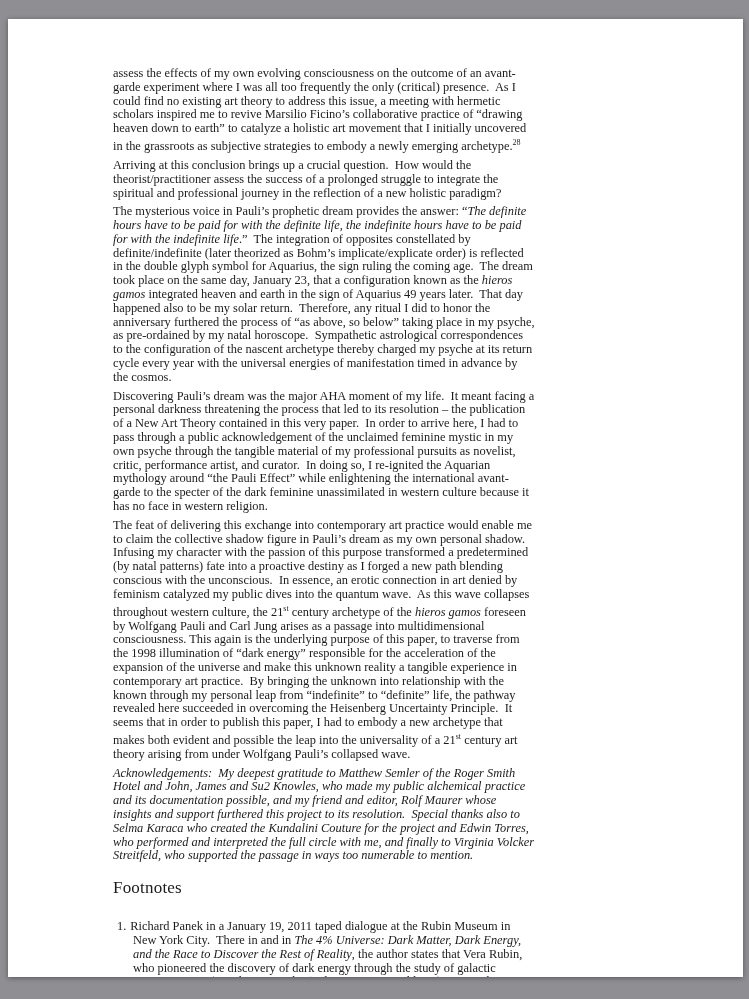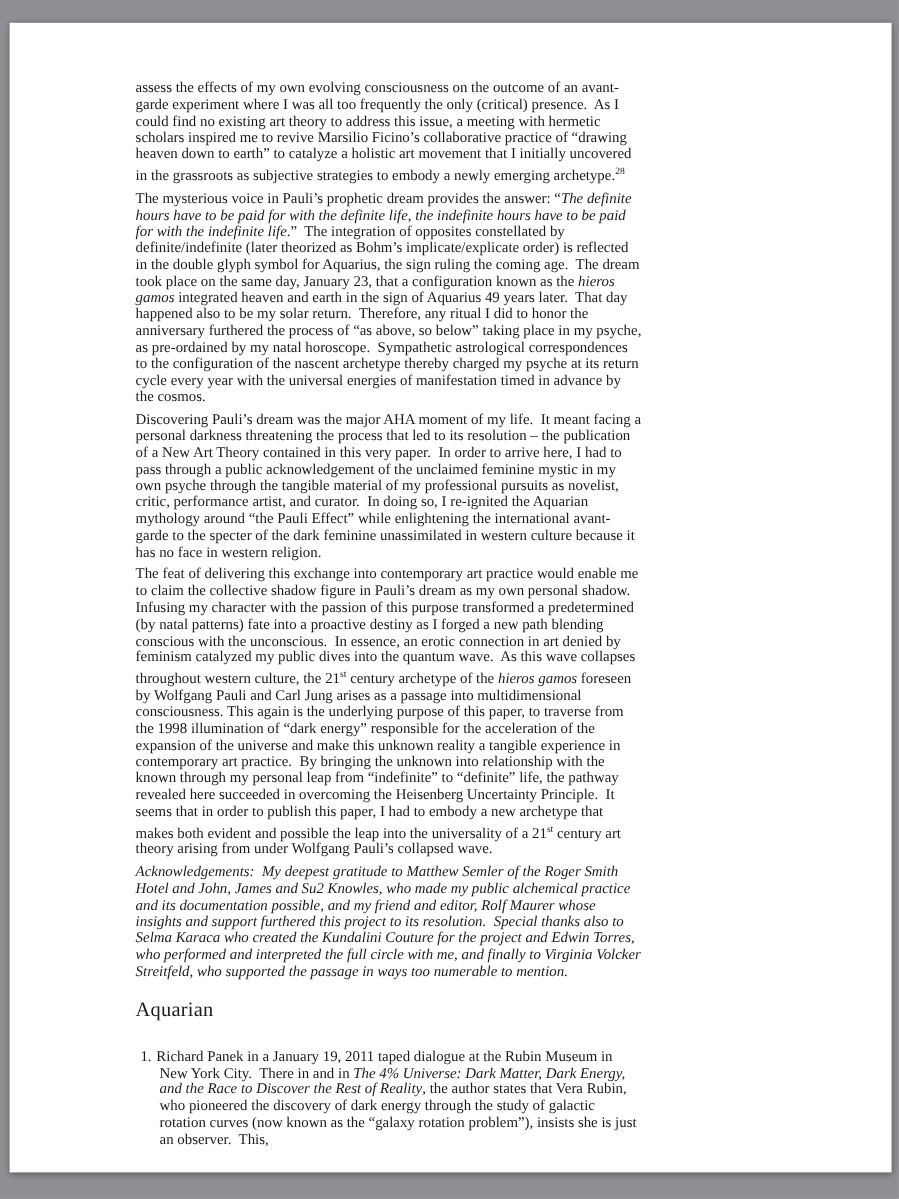--- a/index.html
+++ b/index.html
@@ -62,20 +62,21 @@
   }
   .footnote em { font-style: italic; margin-top: 10px; }
   .fn-num { padding-right: 4px; }
 </style>
 </head>
 <body>
 
 <div class="viewer">
   <div class="paper">
     <p class="para"><span>assess the effects of my own evolving consciousness on the outcome of an avant-garde experiment where I was all too frequently the only (critical) presence.  As I could find no existing art theory to address this issue, a meeting with hermetic scholars inspired me to revive Marsilio Ficino’s collaborative practice of “drawing heaven down to earth” to catalyze a holistic art movement that I initially uncovered in the grassroots as subjective strategies to embody a newly emerging archetype.</span><sup>28</sup></p>
+    <p class="para"><span>Arriving at this conclusion brings up a crucial question.  How would the theorist/practitioner assess the success of a prolonged struggle to integrate the spiritual and professional journey in the reflection of a new holistic paradigm?</span></p>
     <p class="para"><span>The mysterious voice in Pauli’s prophetic dream provides the answer: “</span><em>The definite hours have to be paid for with the definite life, the indefinite hours have to be paid for with the indefinite life</em><span>.”  The integration of opposites constellated by definite/indefinite (later theorized as Bohm’s implicate/explicate order) is reflected in the double glyph symbol for Aquarius, the sign ruling the coming age.  The dream took place on the same day, January 23, that a configuration known as the </span><em>hieros gamos</em><span> integrated heaven and earth in the sign of Aquarius 49 years later.  That day happened also to be my solar return.  Therefore, any ritual I did to honor the anniversary furthered the process of “as above, so below” taking place in my psyche, as pre-ordained by my natal horoscope.  Sympathetic astrological correspondences to the configuration of the nascent archetype thereby charged my psyche at its return cycle every year with the universal energies of manifestation timed in advance by the cosmos.</span></p>
     <p class="para"><span>Discovering Pauli’s dream was the major AHA moment of my life.  It meant facing a personal darkness threatening the process that led to its resolution – the publication of a New Art Theory contained in this very paper.  In order to arrive here, I had to pass through a public acknowledgement of the unclaimed feminine mystic in my own psyche through the tangible material of my professional pursuits as novelist, critic, performance artist, and curator.  In doing so, I re-ignited the Aquarian mythology around “the Pauli Effect” while enlightening the international avant-garde to the specter of the dark feminine unassimilated in western culture because it has no face in western religion.</span></p>
     <p class="para"><span>The feat of delivering this exchange into contemporary art practice would enable me to claim the collective shadow figure in Pauli’s dream as my own personal shadow.  Infusing my character with the passion of this purpose transformed a predetermined (by natal patterns) fate into a proactive destiny as I forged a new path blending conscious with the unconscious.  In essence, an erotic connection in art denied by feminism catalyzed my public dives into the quantum wave.  As this wave collapses throughout western culture, the 21</span><sup>st</sup><span> century archetype of the </span><em>hieros gamos</em><span> foreseen by Wolfgang Pauli and Carl Jung arises as a passage into multidimensional consciousness. This again is the underlying purpose of this paper, to traverse from the 1998 illumination of “dark energy” responsible for the acceleration of the expansion of the universe and make this unknown reality a tangible experience in contemporary art practice.  By bringing the unknown into relationship with the known through my personal leap from “indefinite” to “definite” life, the pathway revealed here succeeded in overcoming the Heisenberg Uncertainty Principle.  It seems that in order to publish this paper, I had to embody a new archetype that makes both evident and possible the leap into the universality of a 21</span><sup>st</sup><span> century art theory arising from under Wolfgang Pauli’s collapsed wave.</span></p>
     <p class="para ack"><em>Acknowledgements:  My deepest gratitude to Matthew Semler of the Roger Smith Hotel and John, James and Su2 Knowles, who made my public alchemical practice and its documentation possible, and my friend and editor, Rolf Maurer whose insights and support furthered this project to its resolution.  Special thanks also to Selma Karaca who created the Kundalini Couture for the project and Edwin Torres, who performed and interpreted the full circle with me, and finally to Virginia Volcker Streitfeld, who supported the passage in ways too numerable to mention.</em></p>
-    <h2 class="footnotes-heading">Aquarian</h2>
+    <h2 class="footnotes-heading">Footnotes</h2>
     <div class="footnote"><span class="fn-num">1.</span><span><span>Richard Panek in a January 19, 2011 taped dialogue at the Rubin Museum in New York City.  There in and in </span><em>The 4% Universe: Dark Matter, Dark Energy, and the Race to Discover the Rest of Reality</em><span>, the author states that Vera Rubin, who pioneered the discovery of dark energy through the study of galactic rotation curves (now known as the “galaxy rotation problem”), insists she is just an observer.  This,</span></span></div>
   </div>
 </div>
 
 </body></html>

